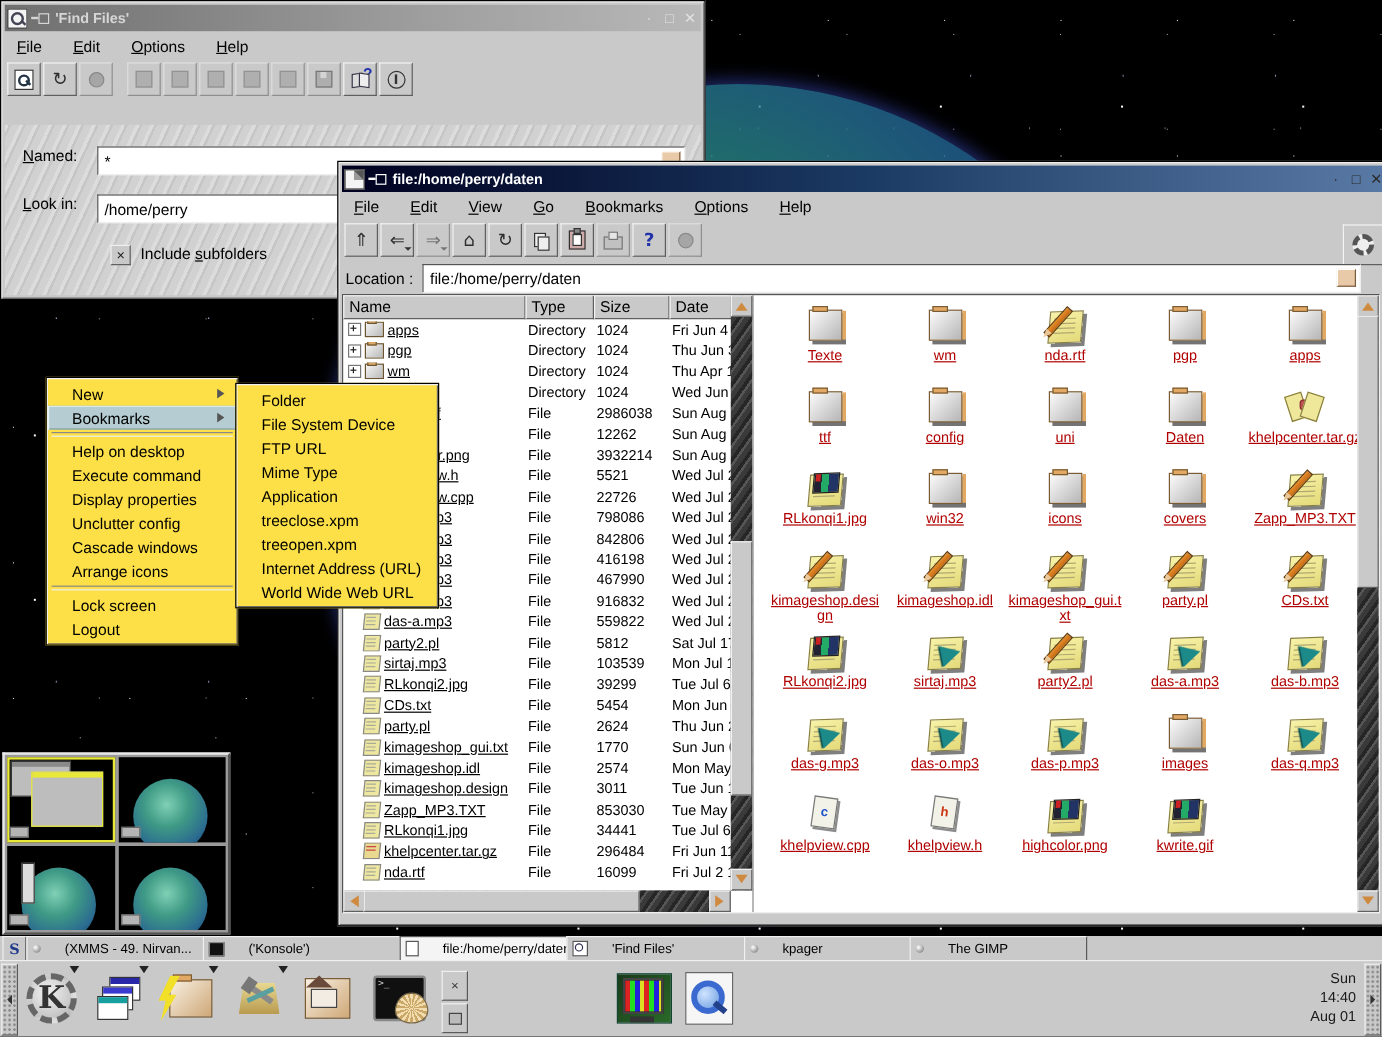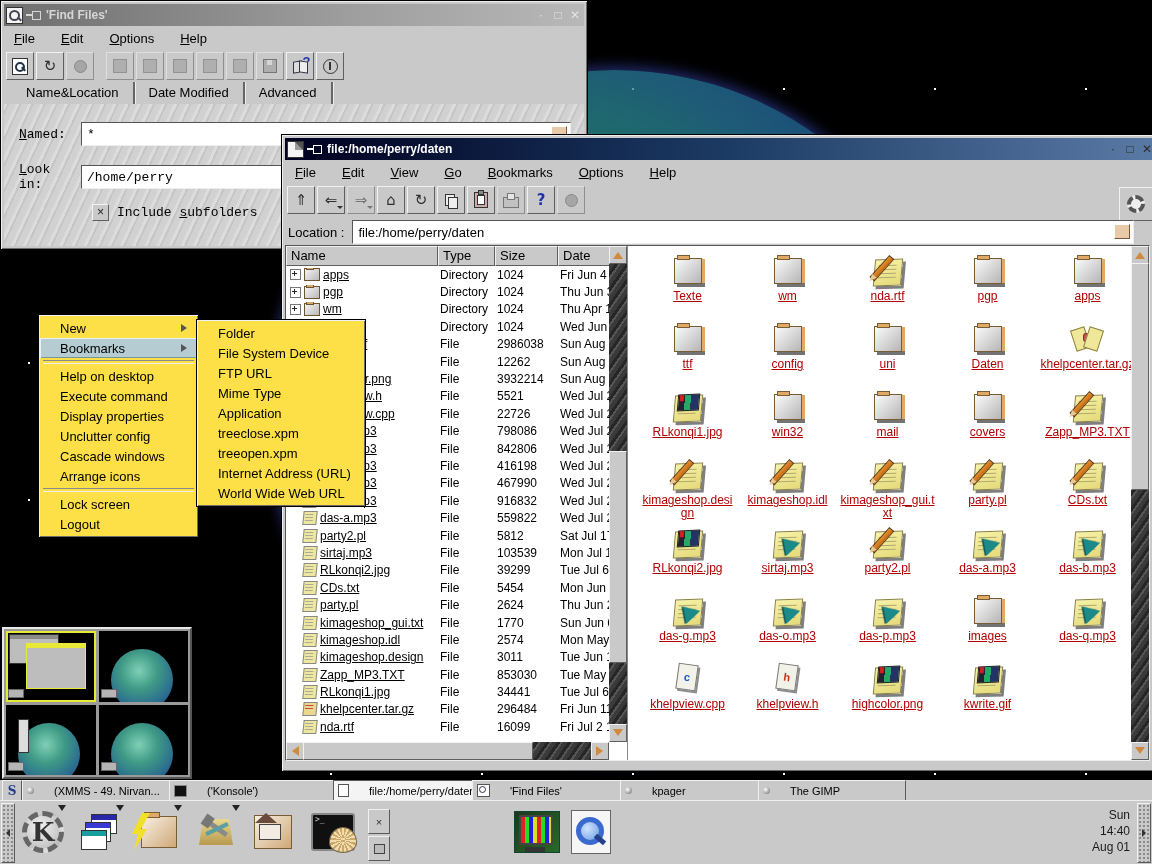--- a/index.html
+++ b/index.html
@@ -75,21 +75,21 @@
   .shape-info::before{content:"";position:absolute;left:5px;top:2px;width:2px;height:8px;background:#333;}
   .caret{position:absolute;right:1px;bottom:1px;width:0;height:0;border:3px solid transparent;border-top-color:#333;}
   .gearbtn{position:absolute;width:32px;height:32px;background:#c9c9c9;border:1px solid;border-color:#f2f2f2 #5f5f5f #5f5f5f #f2f2f2;display:flex;align-items:center;justify-content:center;}
   .gearbtn .gear{width:18px;height:18px;border-radius:50%;border:4px dashed #555;background:#eee;box-sizing:border-box;}
   
   .tabs{display:flex;height:22px;border-bottom:1px solid #555;padding-left:8px;align-items:stretch;}
   .tab{padding:3px 14px 0 14px;border-right:2px solid #666;box-shadow:1px 0 0 #eee;white-space:nowrap;}
   .tab.active{font-weight:normal;}
   
   #findfiles{left:0;top:0;width:580px;height:242px;z-index:20;}
-  #findfiles .row{position:absolute;display:flex;align-items:center;font-family:Liberation Mono, monospace;}
+  #findfiles .row{position:absolute;display:flex;align-items:flex-start;}
   .cbx{width:15px;height:15px;background:#c9c9c9;border:1px solid;border-color:#f2f2f2 #5f5f5f #5f5f5f #f2f2f2;
     display:flex;align-items:center;justify-content:center;font-size:12px;color:#222;}
   
   #kfm{left:281px;top:134px;width:871px;height:630px;z-index:30;}
   #kfm .content{position:absolute;left:3px;top:110px;width:863px;height:514px;background:#fff;border:1px solid;border-color:#555 #eee #eee #555;display:flex;}
   .tree-panel{width:341px;position:relative;border-right:1px solid #888;overflow:hidden;}
   .thead{display:flex;height:20px;}
   .thc{background:#c9c9c9;border:1px solid;border-color:#f2f2f2 #5f5f5f #5f5f5f #f2f2f2;padding:1px 4px;font-size:13px;overflow:hidden;white-space:nowrap;}
   .trows{position:absolute;left:0;top:20px;right:18px;bottom:18px;overflow:hidden;}
   .trow{height:17.4px;display:flex;align-items:center;white-space:nowrap;font-size:12px;position:relative;}
@@ -272,25 +272,20 @@
         </span>
         <span class="tbtn">
           <span class="shape-book">
             <span class="qmark">?</span>
           </span>
         </span>
         <span class="tbtn">
           <span class="shape-info"></span>
         </span>
       </div>
-    <div class="tabs" id="ff-tabs">
-        <span class="tab active">Name&amp;Location</span>
-        <span class="tab">Date Modified</span>
-        <span class="tab">Advanced</span>
-      </div>
     <div class="texture" style="position:absolute;left:3px;top:103px;right:3px;bottom:3px;">
       <div class="row" style="left:15px;top:18px;">
         <span class="uf" style="width:62px;display:inline-block;">Named:</span>
         <span class="field" style="width:478px;">
           <span>*</span>
           <span class="endbtn"></span>
         </span>
       </div>
       <div class="row" style="left:15px;top:58px;">
         <span class="uf" style="width:62px;display:inline-block;">Look in:</span>
@@ -746,21 +741,21 @@
             <div class="icell">
               <span class="big">
                 <span class="bfold"></span>
               </span>
               <span class="ilabel">win32</span>
             </div>
             <div class="icell">
               <span class="big">
                 <span class="bfold"></span>
               </span>
-              <span class="ilabel">mail</span>
+              <span class="ilabel">icons</span>
             </div>
             <div class="icell">
               <span class="big">
                 <span class="bfold"></span>
               </span>
               <span class="ilabel">covers</span>
             </div>
             <div class="icell">
               <span class="big">
                 <span class="bnote">

